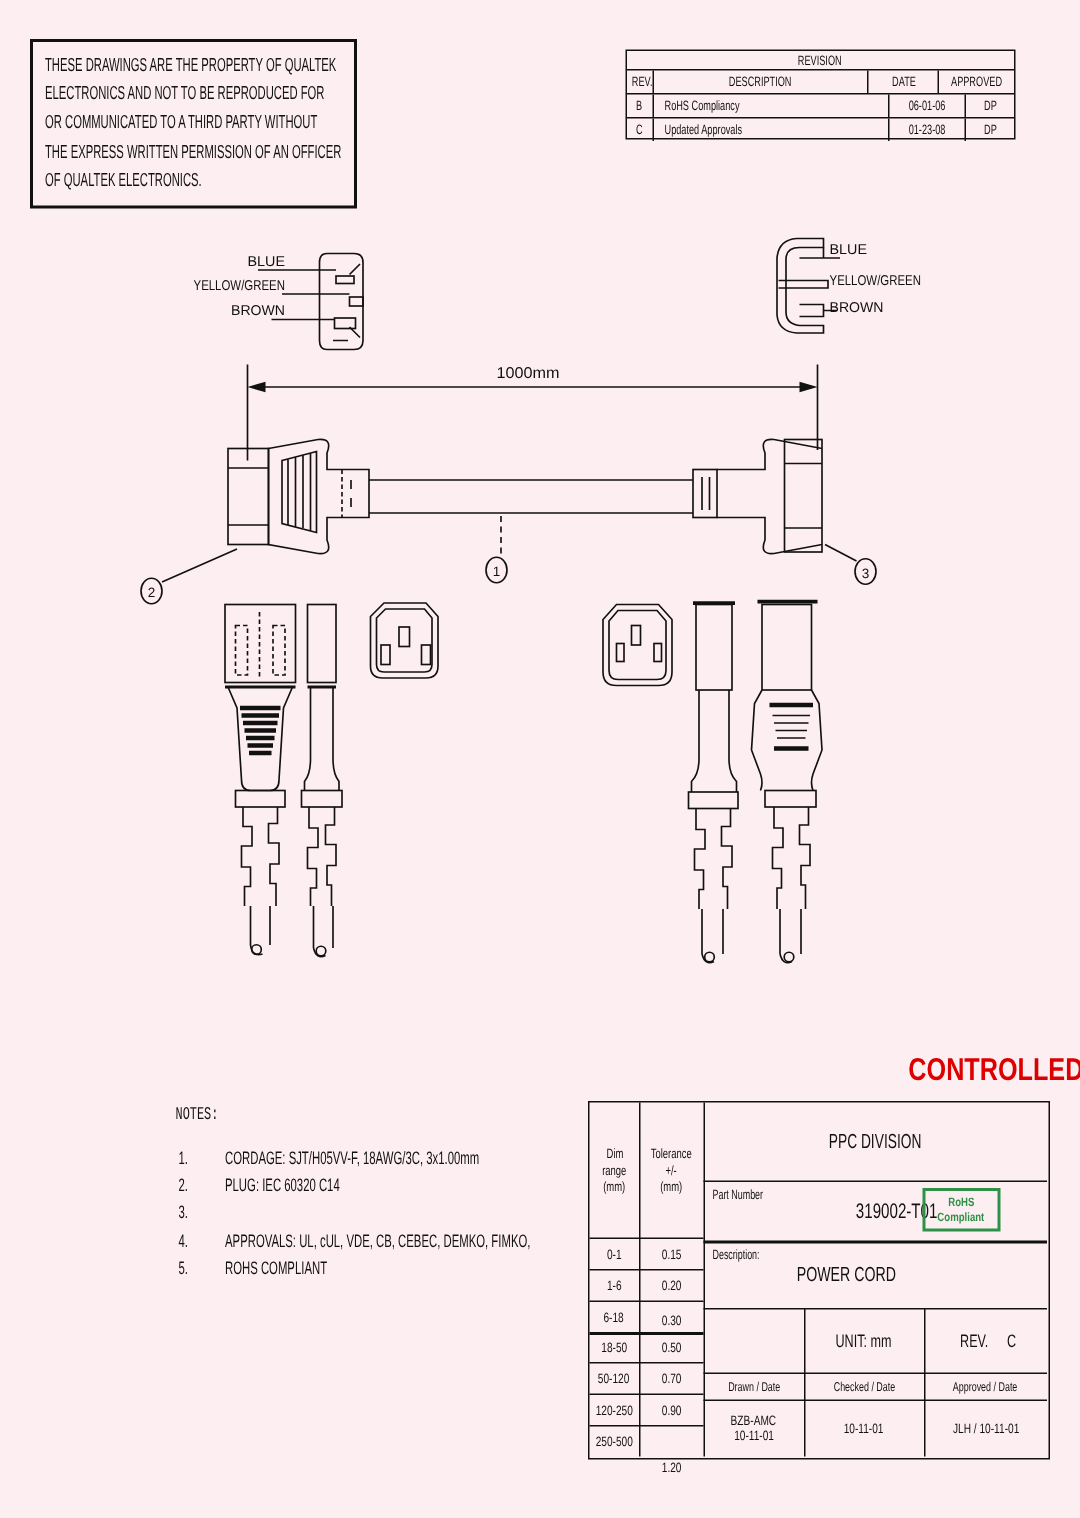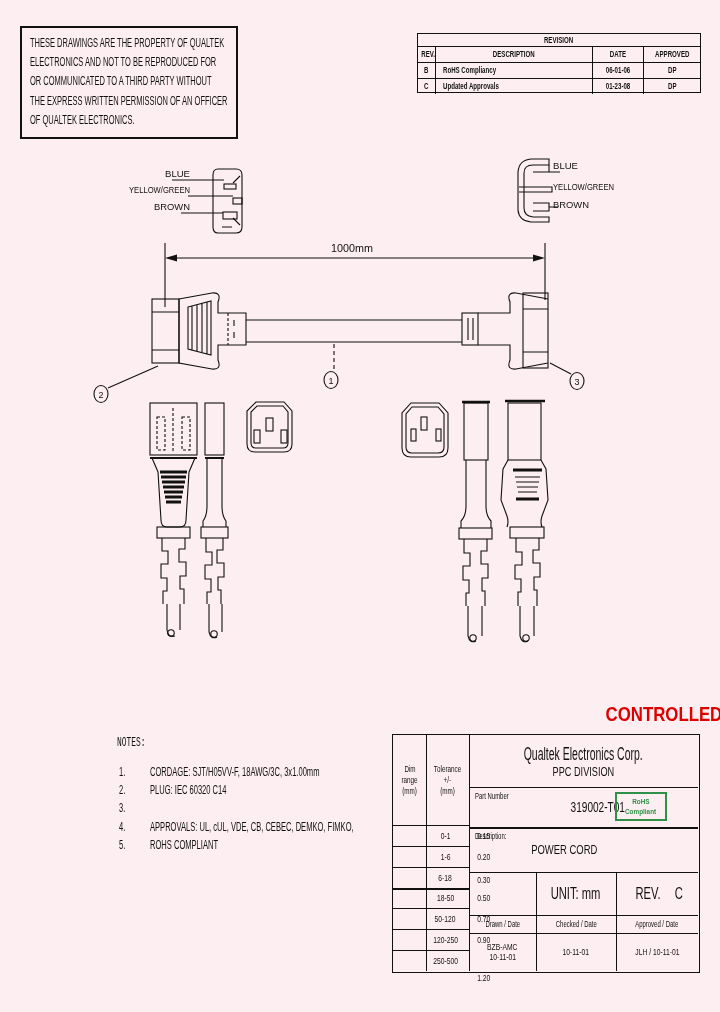--- a/index.html
+++ b/index.html
@@ -13,21 +13,21 @@
   .colflex{display:flex;flex-direction:column;align-items:center;justify-content:center;text-align:center;}
   .ln{position:absolute;background:#111;}
 
   
   .disclaimer{left:20px;top:26px;width:218px;height:113px;border:2px solid #111;
               box-sizing:border-box;padding:6px 0 0 8px;}
   .disclaimer div{font-size:12.5px;line-height:19.2px;white-space:nowrap;}
   .disclaimer span{transform:scaleX(.60);}
 
   
-  .revtab{left:417px;top:33px;width:284px;height:60px;border:1px solid #111;box-sizing:border-box;font-size:9px;font-weight:bold;}
+  .revtab{left:417px;top:33px;width:260px;height:60px;border:1px solid #111;box-sizing:border-box;font-size:9px;}
   .rt-title{height:12px;border-bottom:1px solid #111;line-height:12px;text-align:center;}
   .rt-row{display:flex;height:15px;line-height:15px;}
   .rt-row.hb{border-bottom:1px solid #111;}
   .rt-c1{width:18px;text-align:center;border-right:1px solid #111;box-sizing:border-box;}
   .rt-c2{width:157px;border-right:1px solid #111;box-sizing:border-box;padding-left:7px;}
   .rt-c2.ctr{padding-left:0;text-align:center;}
   .rt-c3{width:51px;text-align:center;border-right:1px solid #111;box-sizing:border-box;}
   .rt-c4{flex:1;text-align:center;}
   .revtab .sq{transform:scaleX(.68);}
 
@@ -52,27 +52,27 @@
   .company-name span{transform:scaleX(.60);}
   .division{font-size:13.5px;margin-top:-1px;}
   .division span{transform:scaleX(.68);}
   .partnum{font-size:14px;}
   .partnum span{transform:scaleX(.72);}
   .desc-val{font-size:13.5px;}
   .desc-val span{transform:scaleX(.70);}
   .rohs-badge{border:2px solid #2f9147;color:#2f9147;font-weight:bold;font-size:8px;
               line-height:10px;text-align:center;box-sizing:border-box;padding-top:3px;}
   .rohs-badge span{transform:scaleX(.8);}
-  .unitrev{font-size:16px;}
+  .unitrev{font-size:12px;}
   .unitrev span{transform:scaleX(.7);}
   .sig-label{font-size:8.5px;}
   .sig-label span{transform:scaleX(.7);}
   .sig-val{font-size:9px;line-height:10.5px;}
   .sig-val span{transform:scaleX(.75);}
-  .tolcell{font-size:9px;margin-left:36px;}
+  .tolcell{font-size:9px;}
   .tolcell span{transform:scaleX(.75);}
   .tolhead{font-size:9px;line-height:11px;}
   .tolhead span{transform:scaleX(.7);}
 
   .art text{font-family:"Liberation Sans",sans-serif;font-size:9.5px;fill:#111;}
   .art .balloon-num{font-size:9px;}
 </style>
 </head>
 <body>
 
@@ -322,21 +322,20 @@
           <span class="sq">0.90</span>
         </div>
       <div class="abs cflex tolcell" style="left:0;top:215px;width:33px;height:21px">
           <span class="sq">250-500</span>
         </div>
       <div class="abs cflex tolcell" style="left:33px;top:232px;width:43px;height:21px">
           <span class="sq">1.20</span>
         </div>
 
       <div class="abs colflex" style="left:76px;top:0;width:229px;height:52px">
-        <div class="company-name nw"><span class="sq">Qualtek Electronics Corp.</span></div>
         <div class="division nw"><span class="sq">PPC  DIVISION</span></div>
       </div>
 
       <div class="abs lab nw" style="left:82px;top:56px"><span class="sq sql">Part Number</span></div>
       <div class="abs partnum nw" style="left:130px;top:64px;width:150px;text-align:center"><span class="sq">319002-T01</span></div>
       <div class="abs rohs-badge" style="left:222px;top:57px;width:52px;height:29px">
         <div><span class="sq">RoHS</span></div>
         <div><span class="sq">Compliant</span></div>
       </div>
 

